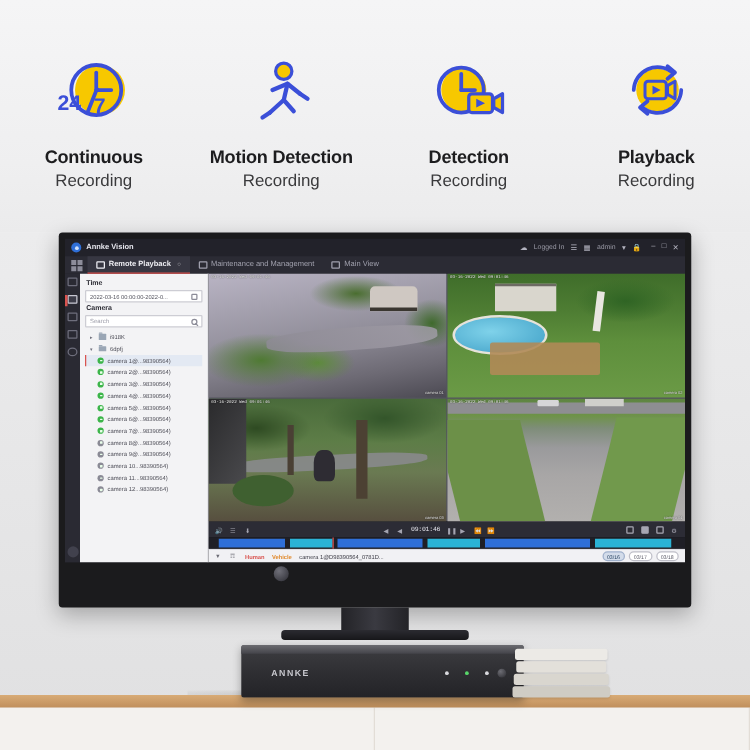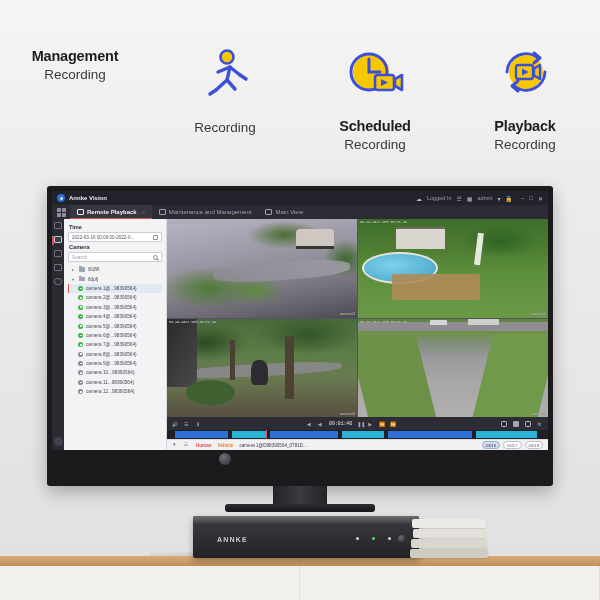--- a/index.html
+++ b/index.html
@@ -358,52 +358,64 @@
   }
 </style>
 </head>
 <body>
 
 <div class="wall"></div>
 
 <div class="features">
 
   <div class="feature">
-    <div class="f-title">Management</div>
+    <div class="ficon">
+      <svg width="62" height="58" viewBox="0 0 62 58">
+        <circle cx="36" cy="24" r="20" fill="#f7c800"></circle>
+        <circle cx="33" cy="24" r="20" fill="none" stroke="#3b4fd8" stroke-width="3"></circle>
+        <line x1="33" y1="24" x2="33" y2="10" stroke="#3b4fd8" stroke-width="3" stroke-linecap="round"></line>
+        <line x1="33" y1="24" x2="45" y2="24" stroke="#3b4fd8" stroke-width="3" stroke-linecap="round"></line>
+        <text x="2" y="40" font-family="Liberation Sans, sans-serif" font-size="17" font-weight="bold" fill="#3b4fd8">24</text>
+        <line x1="26" y1="42" x2="34" y2="22" stroke="#3b4fd8" stroke-width="3"></line>
+        <text x="31" y="42" font-family="Liberation Sans, sans-serif" font-size="17" font-weight="bold" fill="#3b4fd8">7</text>
+      </svg>
+    </div>
+    <div class="f-title">Continuous</div>
     <div class="f-sub">Recording</div>
   </div>
 
   <div class="feature">
     <div class="ficon">
       <svg width="62" height="58" viewBox="0 0 62 58">
         <circle cx="33" cy="9" r="6.5" fill="#f7c800"></circle>
         <circle cx="33" cy="9" r="6.5" fill="none" stroke="#3b4fd8" stroke-width="2.6"></circle>
         <path d="M24 24 L36 19 L46 27" fill="none" stroke="#3b4fd8" stroke-width="3.4" stroke-linecap="round" stroke-linejoin="round"></path>
         <path d="M36 19 L33 32 L41 41" fill="none" stroke="#3b4fd8" stroke-width="3.4" stroke-linecap="round" stroke-linejoin="round"></path>
         <path d="M33 32 L22 42" fill="none" stroke="#3b4fd8" stroke-width="3.4" stroke-linecap="round"></path>
         <path d="M46 27 L52 31" fill="none" stroke="#3b4fd8" stroke-width="3.4" stroke-linecap="round"></path>
         <path d="M22 42 L16 46" fill="none" stroke="#3b4fd8" stroke-width="3.4" stroke-linecap="round"></path>
       </svg>
     </div>
+    <div class="f-title">Motion Detection</div>
     <div class="f-sub">Recording</div>
   </div>
 
   <div class="feature">
     <div class="ficon">
       <svg width="62" height="58" viewBox="0 0 62 58">
         <circle cx="27" cy="24" r="18" fill="#f7c800"></circle>
         <circle cx="25" cy="24" r="18" fill="none" stroke="#3b4fd8" stroke-width="3"></circle>
         <line x1="25" y1="24" x2="25" y2="11" stroke="#3b4fd8" stroke-width="3" stroke-linecap="round"></line>
         <line x1="25" y1="24" x2="36" y2="24" stroke="#3b4fd8" stroke-width="3" stroke-linecap="round"></line>
         <rect x="31" y="27" width="19" height="15" rx="2.5" fill="#f7c800" stroke="#3b4fd8" stroke-width="2.6"></rect>
         <path d="M51 31 L58 27 L58 42 L51 38 Z" fill="#f7c800" stroke="#3b4fd8" stroke-width="2.6" stroke-linejoin="round"></path>
         <path d="M37 31 L44 34.5 L37 38 Z" fill="#3b4fd8"></path>
       </svg>
     </div>
-    <div class="f-title">Scheduled</div>
+    <div class="f-title">Detection</div>
     <div class="f-sub">Recording</div>
   </div>
 
   <div class="feature">
     <div class="ficon">
       <svg width="62" height="58" viewBox="0 0 62 58">
         <circle cx="32" cy="24" r="17" fill="#f7c800"></circle>
         <path d="M13 24 A19 19 0 0 1 44 10" fill="none" stroke="#3b4fd8" stroke-width="3" stroke-linecap="round"></path>
         <path d="M51 24 A19 19 0 0 1 20 38" fill="none" stroke="#3b4fd8" stroke-width="3" stroke-linecap="round"></path>
         <path d="M40 5 L46 10 L40 15" fill="none" stroke="#3b4fd8" stroke-width="3" stroke-linecap="round" stroke-linejoin="round"></path>

